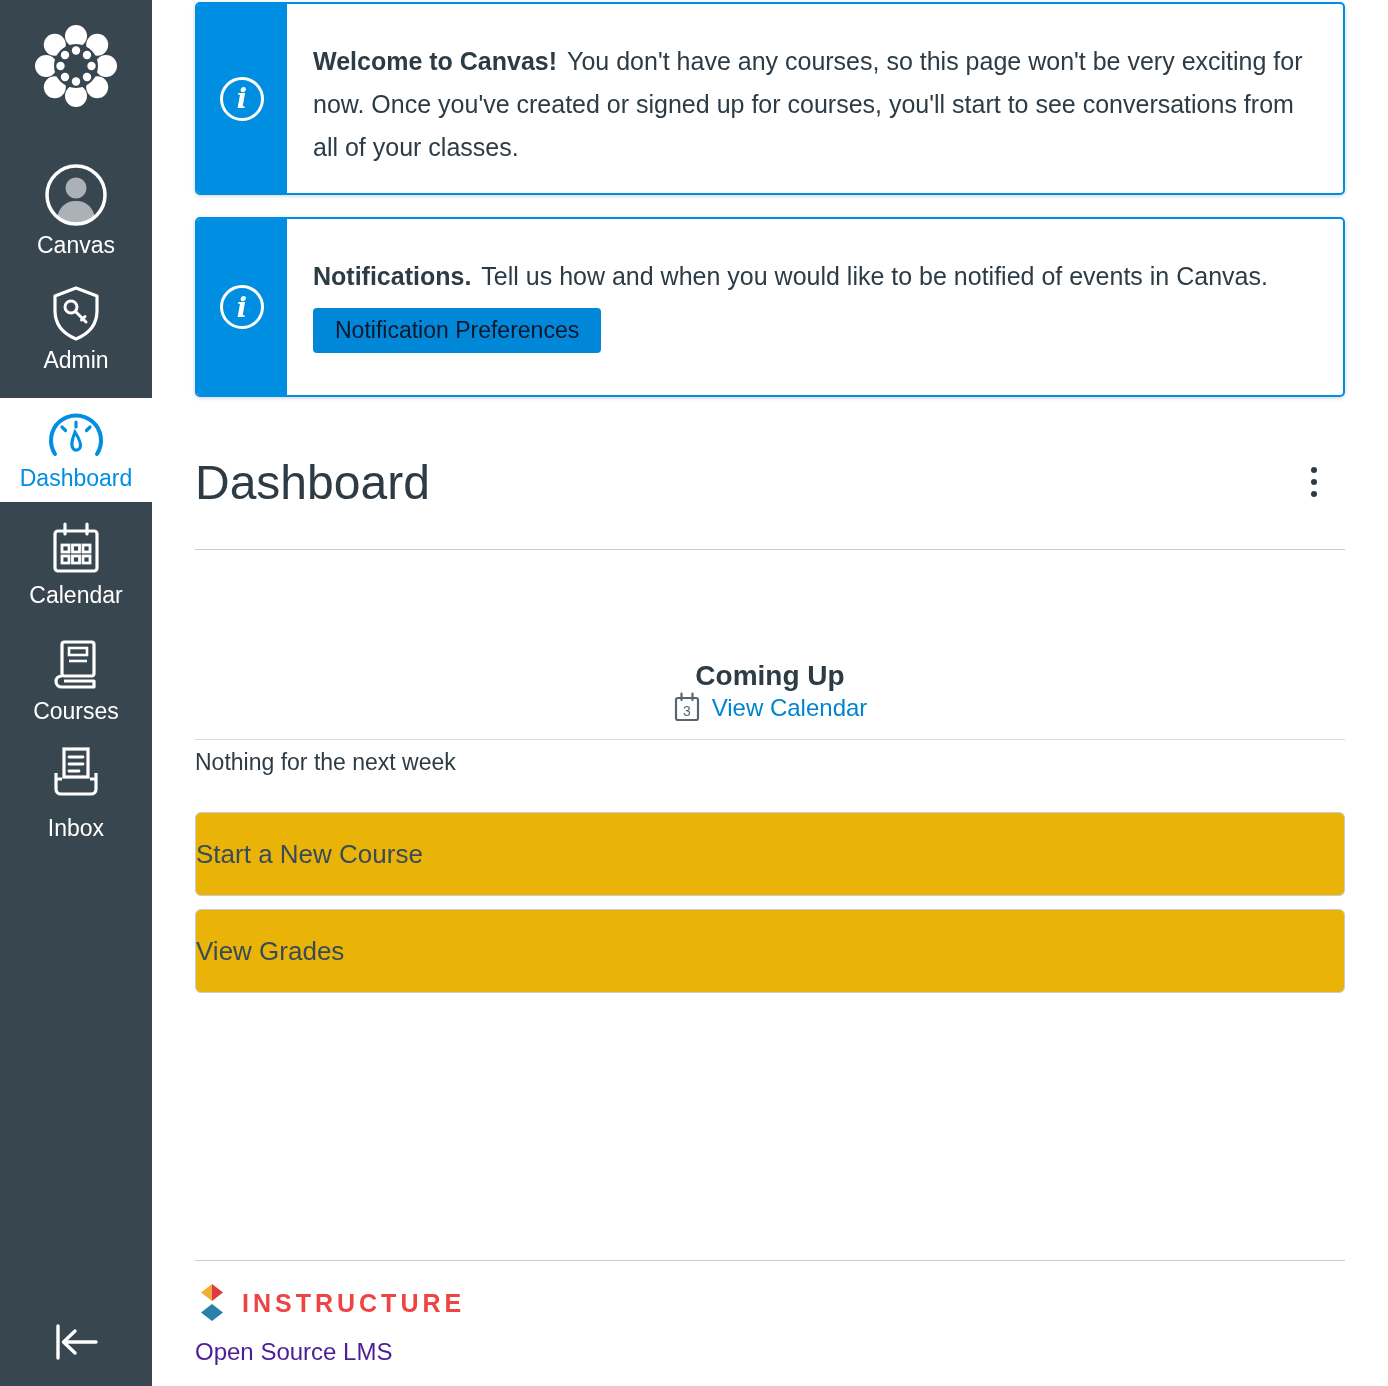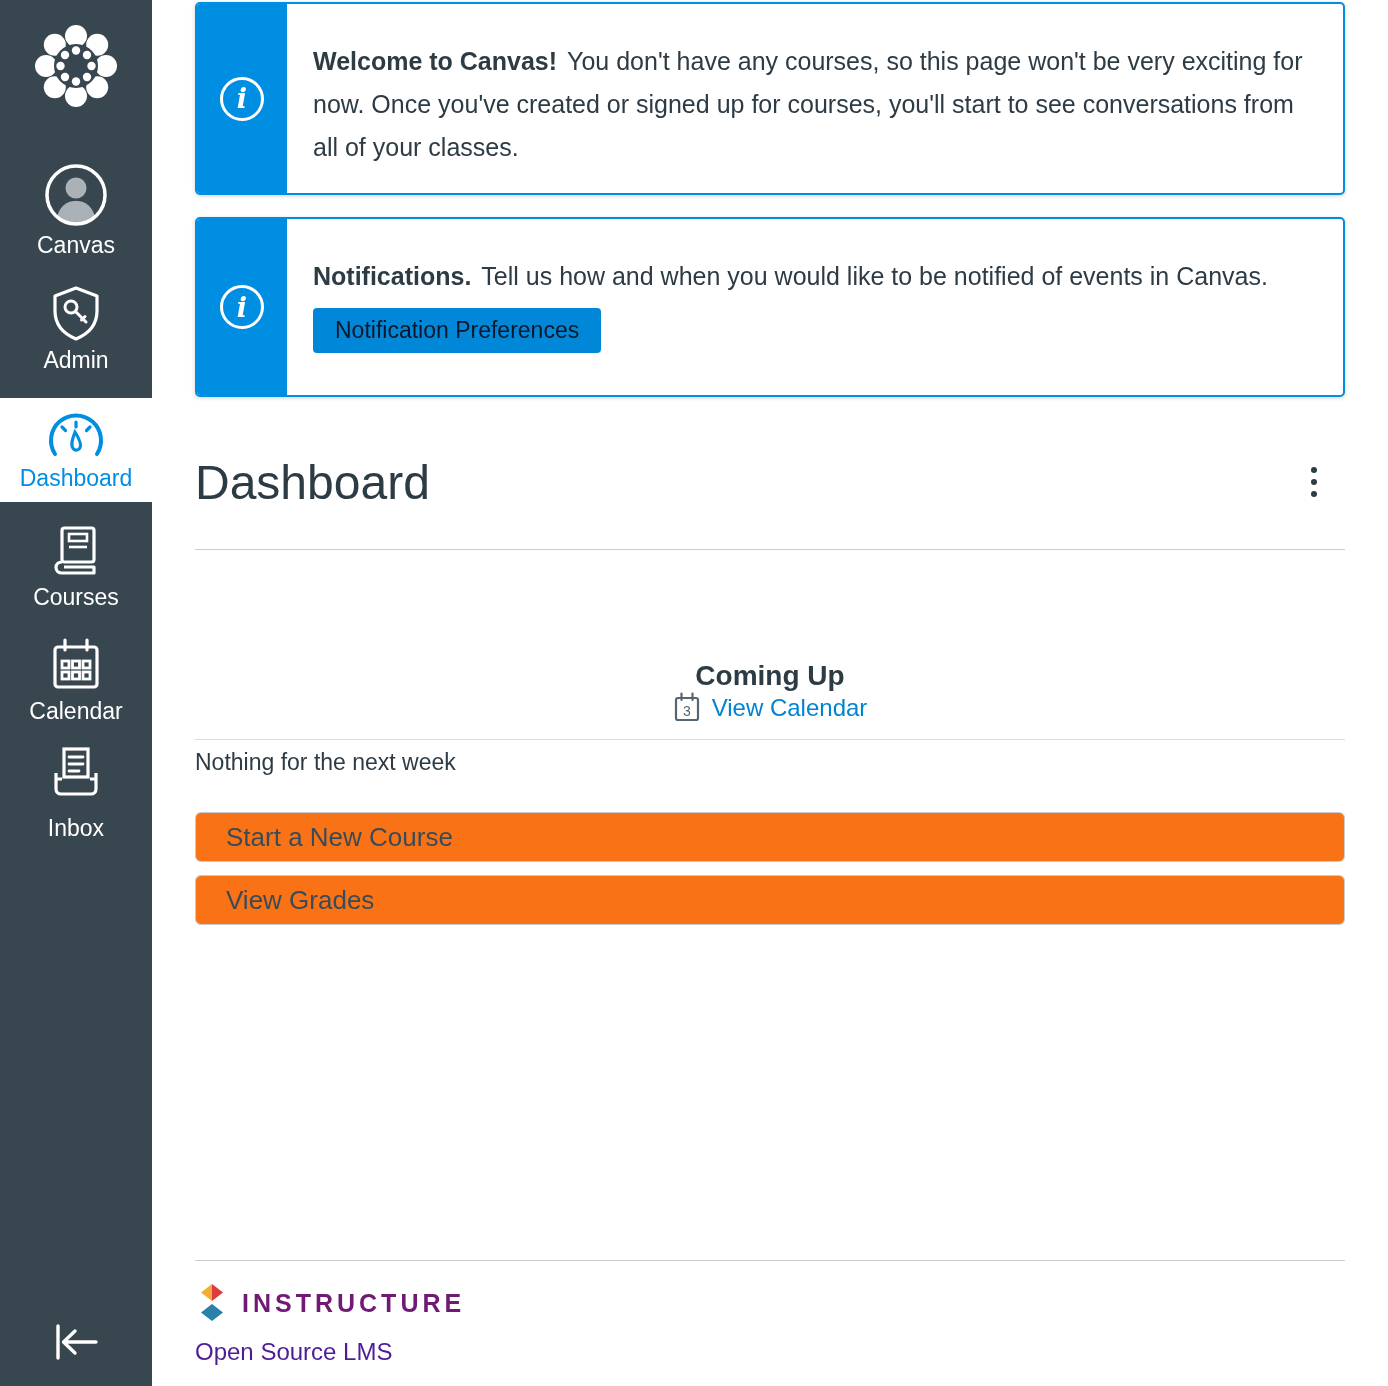--- a/index.html
+++ b/index.html
@@ -97,33 +97,33 @@
   }
   .coming-up-title { font-size:28px; font-weight:bold; color:#2D3B45; }
   .view-calendar-link {
     display:flex; align-items:center; gap:11px;
     color:#0084D1; font-size:24px; text-decoration:none; cursor:pointer;
   }
   .thin-divider { border:none; border-top:1px solid #D8DCDF; margin-top:16px; }
   .empty-message { margin-top:9px; font-size:23px; color:#2D3B45; }
 
   .action-btn {
-    display:block; width:100%; height:50px; text-align:left;
+    display:block; width:100%; height:84px; text-align:left;
     margin-top:13px;
-    background:#f97316; border:1px solid #C7CDD1; border-radius:6px;
+    background:#eab308; border:1px solid #C7CDD1; border-radius:6px;
     font-family:"Liberation Sans", sans-serif;
-    font-size:26px; color:#394B58; padding-left:30px; cursor:pointer;
+    font-size:26px; color:#394B58; cursor:pointer;
   }
   .action-btn.first { margin-top:36px; }
 
   .footer { position:absolute; left:43px; right:43px; top:1260px; }
   .footer-divider { border:none; border-top:1px solid #C7CDD1; }
   .brand-row { display:flex; align-items:center; gap:13px; margin-top:22px; }
   .brand-name {
-    font-size:25px; font-weight:bold; letter-spacing:4px; color:#701a75;
+    font-size:25px; font-weight:bold; letter-spacing:4px; color:#ef4444;
   }
   .tagline { margin-top:15px; font-size:24px; color:#4c1d95; }
 </style>
 </head>
 <body>
 
 <div class="app">
 
   <nav class="sidebar">
 
@@ -186,50 +186,50 @@
       <span class="nav-icon">
         <svg width="62" height="50" viewBox="0 0 62 50">
           <path d="M10,44 A25,25 0 1 1 52,44" fill="none" stroke="#008EE2" stroke-width="4" stroke-linecap="round"></path>
           <path d="M31,12 L31,17 M17,17 L20.5,20.5 M45,17 L41.5,20.5" stroke="#008EE2" stroke-width="3.2" stroke-linecap="round"></path>
           <path d="M30,22 C27,30 25.5,35 28,38.5 C30.5,41.5 35.5,40 35.5,35.5 C35.5,31.5 32.5,26 30,22 Z" fill="none" stroke="#008EE2" stroke-width="3"></path>
         </svg>
       </span>
       <span class="nav-label">Dashboard</span>
     </a>
 
-    <a class="nav-item ni-courses">
-      <span class="nav-icon">
-        <svg width="56" height="56" viewBox="0 0 56 56">
-          <rect x="14" y="5" width="32" height="34" rx="2.5" fill="none" stroke="#ffffff" stroke-width="3.2"></rect>
-          <rect x="21" y="11" width="18" height="7" fill="none" stroke="#ffffff" stroke-width="2.6"></rect>
-          <path d="M21,24 H39" stroke="#ffffff" stroke-width="2.6"></path>
-          <path d="M14,39 C10.5,39 8,41 8,44.5 C8,48 10.5,50 14,50 H46 V44 H16" fill="none" stroke="#ffffff" stroke-width="3.2" stroke-linejoin="round"></path>
-        </svg>
-      </span>
-      <span class="nav-label">Courses</span>
-    </a>
-
     <a class="nav-item ni-calendar">
       <span class="nav-icon">
         <svg width="56" height="56" viewBox="0 0 56 56">
           <rect x="7" y="10" width="42" height="40" rx="3" fill="none" stroke="#ffffff" stroke-width="3.2"></rect>
           <path d="M17,3 V13 M39,3 V13" stroke="#ffffff" stroke-width="3.2" stroke-linecap="round"></path>
           <g fill="none" stroke="#ffffff" stroke-width="2.8">
             <rect x="14" y="24" width="7" height="7"></rect>
               <rect x="24.5" y="24" width="7" height="7"></rect>
               <rect x="35" y="24" width="7" height="7"></rect>
             <rect x="14" y="35" width="7" height="7"></rect>
               <rect x="24.5" y="35" width="7" height="7"></rect>
               <rect x="35" y="35" width="7" height="7"></rect>
           </g>
         </svg>
       </span>
       <span class="nav-label">Calendar</span>
     </a>
 
+    <a class="nav-item ni-courses">
+      <span class="nav-icon">
+        <svg width="56" height="56" viewBox="0 0 56 56">
+          <rect x="14" y="5" width="32" height="34" rx="2.5" fill="none" stroke="#ffffff" stroke-width="3.2"></rect>
+          <rect x="21" y="11" width="18" height="7" fill="none" stroke="#ffffff" stroke-width="2.6"></rect>
+          <path d="M21,24 H39" stroke="#ffffff" stroke-width="2.6"></path>
+          <path d="M14,39 C10.5,39 8,41 8,44.5 C8,48 10.5,50 14,50 H46 V44 H16" fill="none" stroke="#ffffff" stroke-width="3.2" stroke-linejoin="round"></path>
+        </svg>
+      </span>
+      <span class="nav-label">Courses</span>
+    </a>
+
     <a class="nav-item ni-inbox">
       <span class="nav-icon">
         <svg width="56" height="56" viewBox="0 0 56 56">
           <rect x="16" y="4" width="24" height="28" fill="none" stroke="#ffffff" stroke-width="3.2"></rect>
           <path d="M21,12 H35 M21,19 H35 M21,26 H31" stroke="#ffffff" stroke-width="2.8" stroke-linecap="round"></path>
           <path d="M8,28 V44 C8,47 10,49 13,49 H43 C46,49 48,47 48,44 V28 M8,34 H14 M42,34 H48" fill="none" stroke="#ffffff" stroke-width="3.2" stroke-linejoin="round"></path>
         </svg>
       </span>
       <span class="nav-label">Inbox</span>
     </a>

